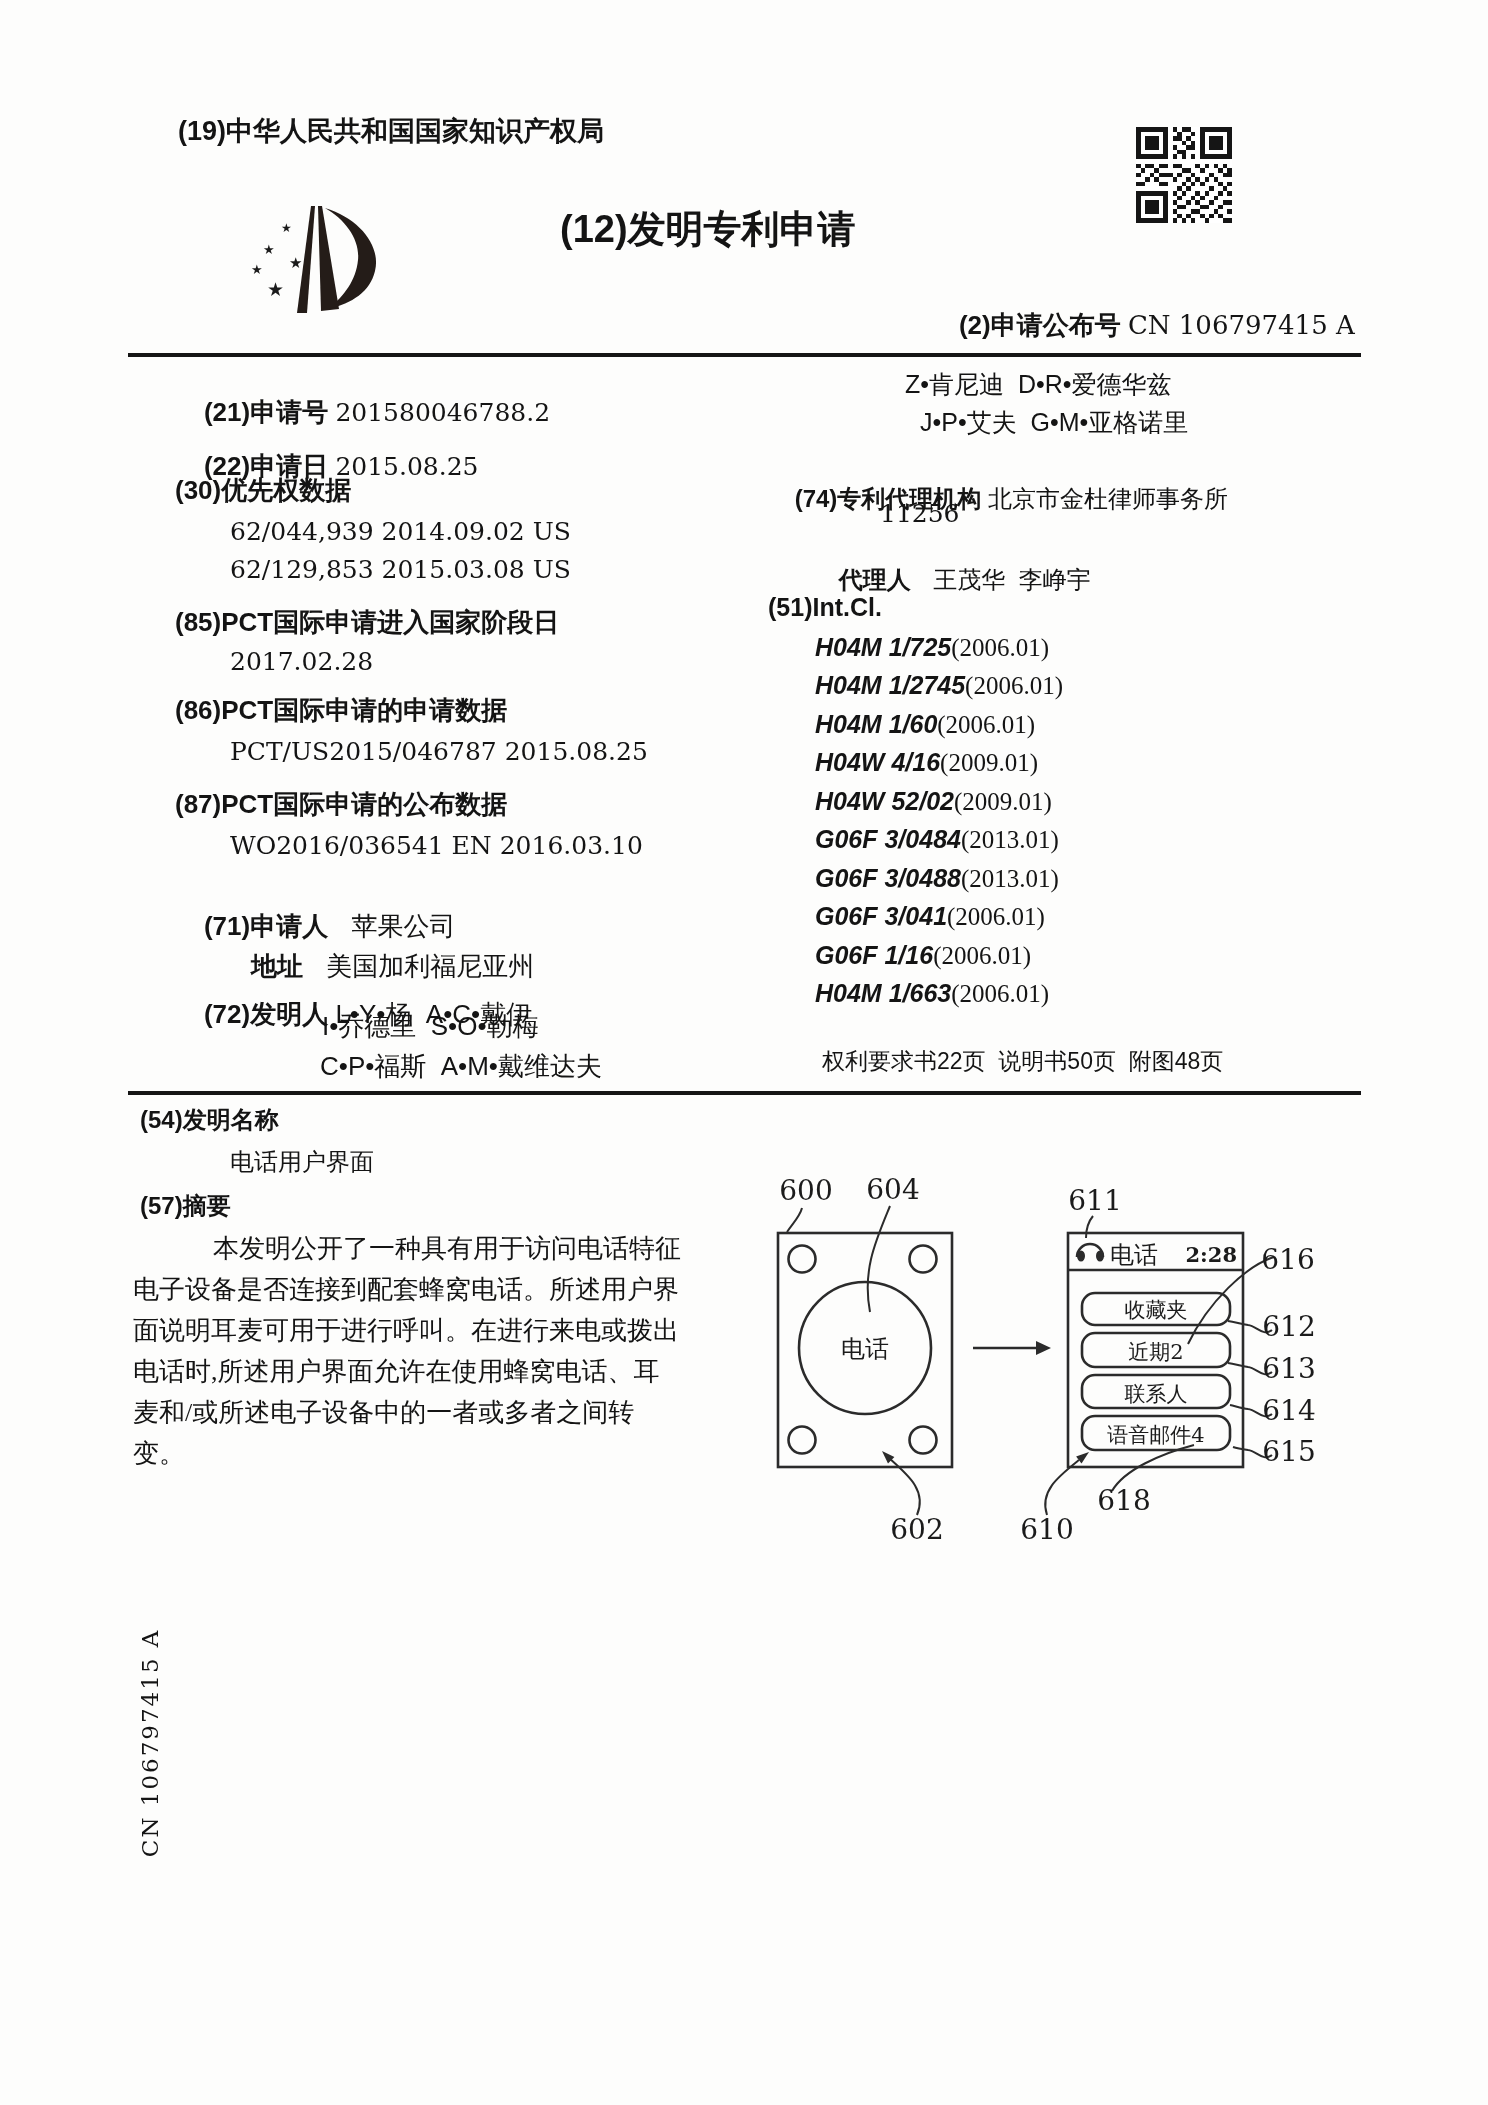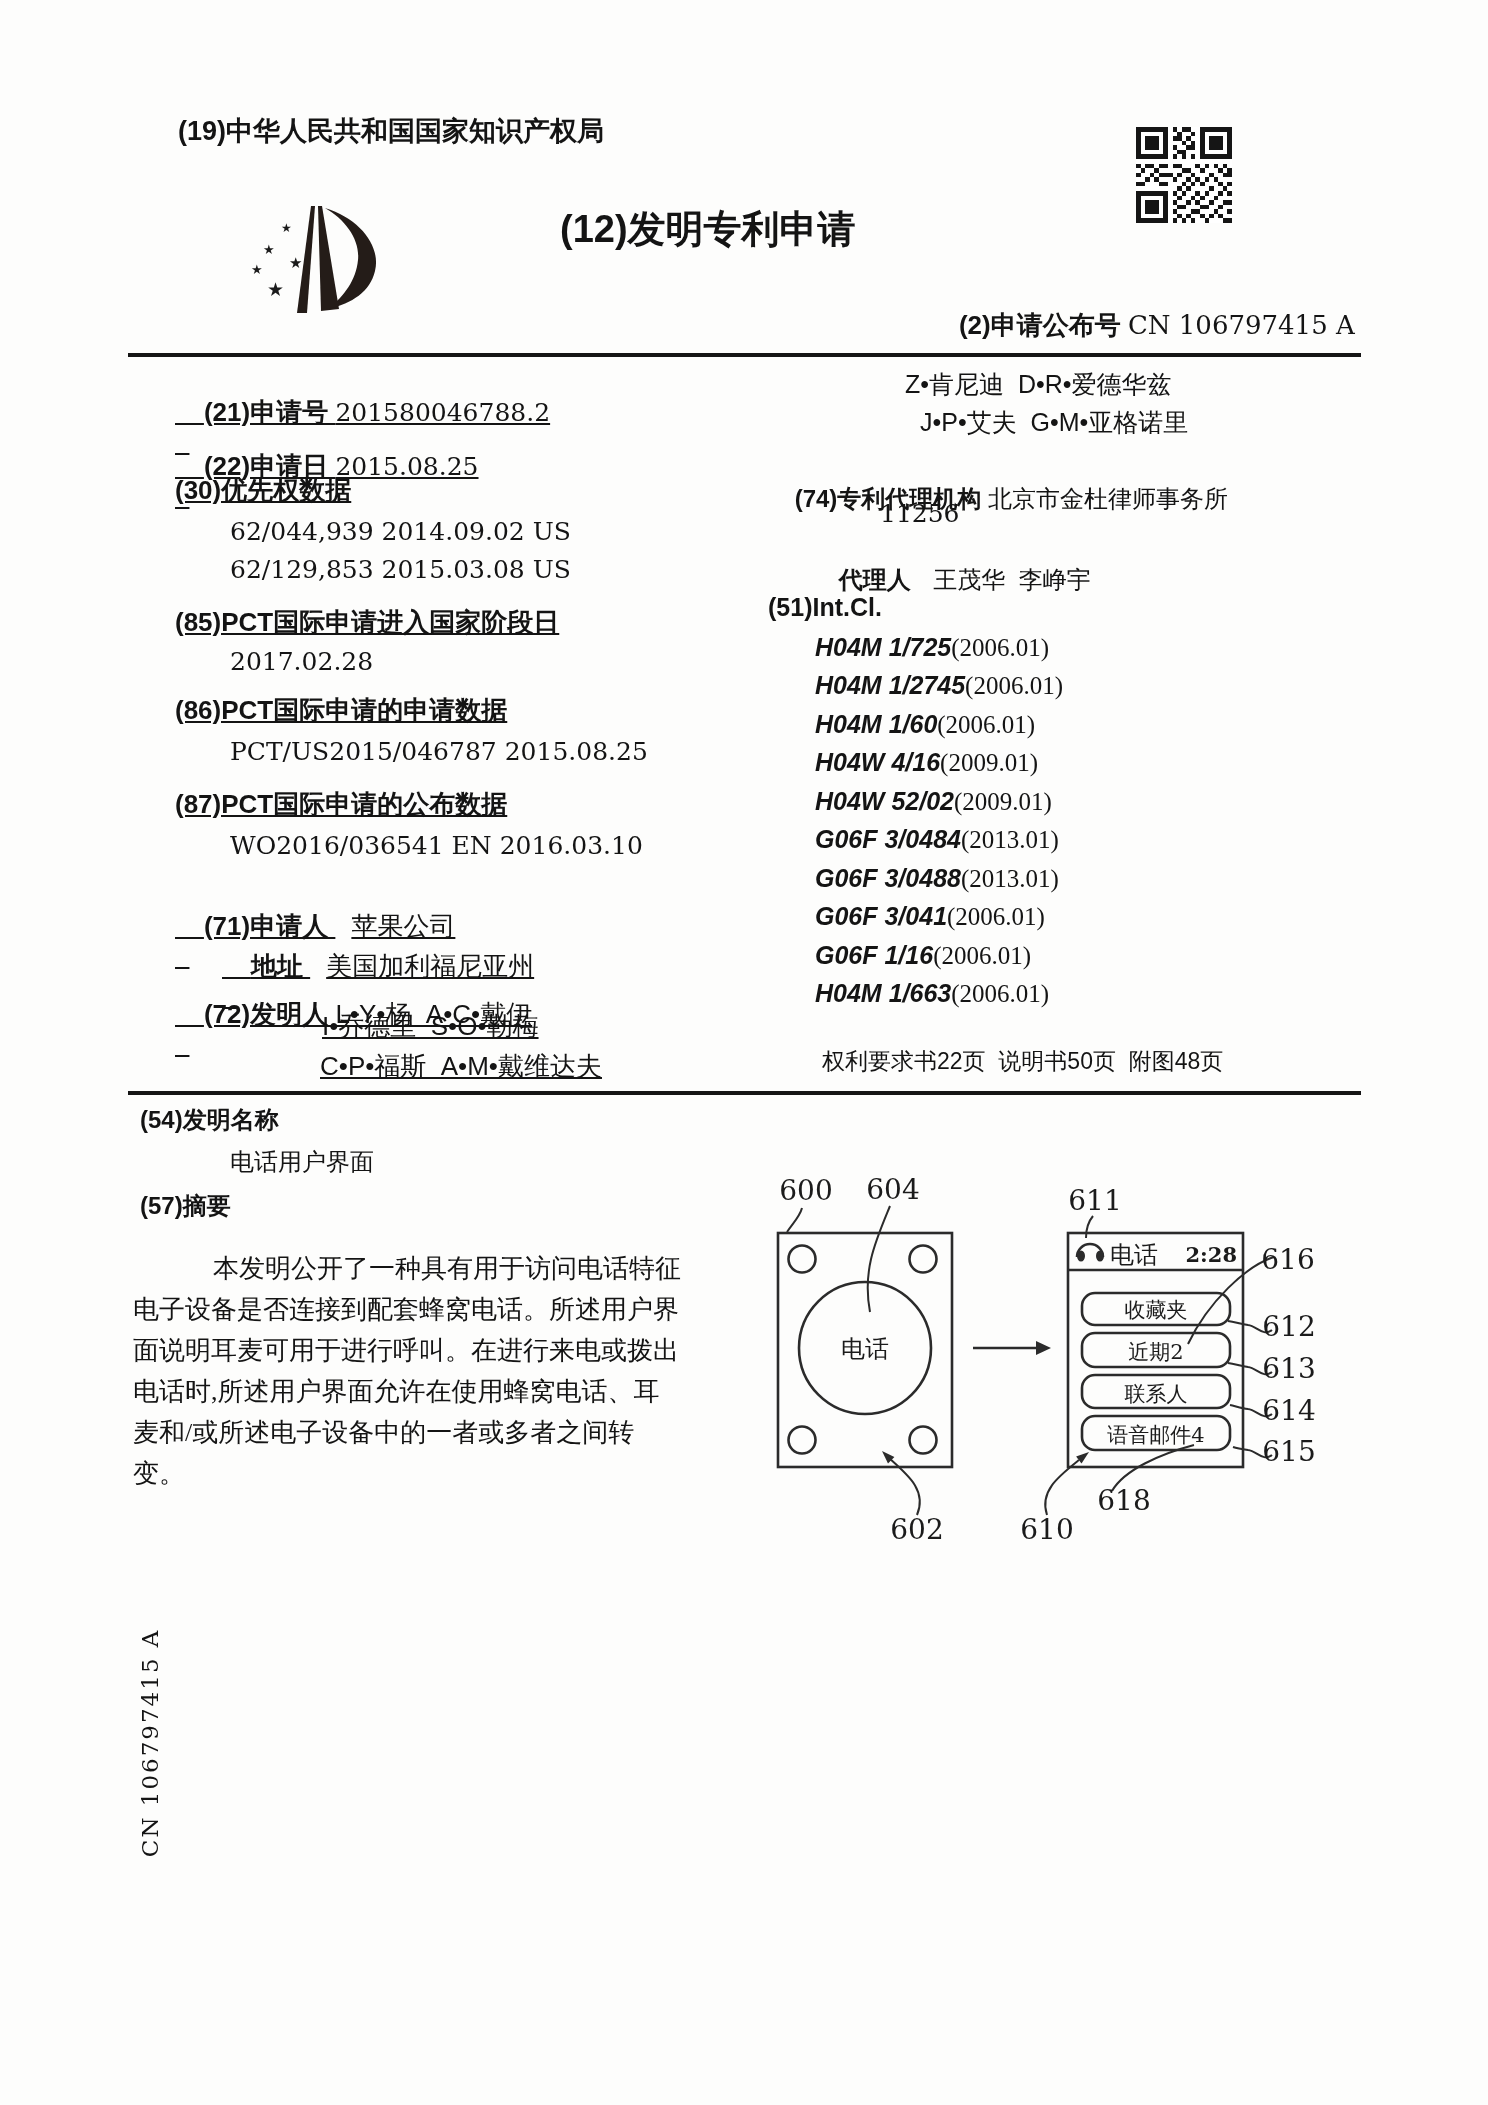--- a/index.html
+++ b/index.html
@@ -6,32 +6,32 @@
   .page{
     position:relative;width:1488px;height:2105px;margin:0 auto;
     background:#fdfdfc;color:#141414;overflow:hidden;
     font-family:"Liberation Sans",sans-serif;
     padding-left:17px;
   }
   .abs{position:absolute;white-space:pre;line-height:1.15;}
   .b{font-weight:bold;}
   .ser{font-family:"DejaVu Serif",serif;}
   .it{font-style:italic;}
-  .f26{font-size:26px;text-decoration:underline;}
+  .f26{font-size:26px;}
   .f25{font-size:25px;}
   .f24{font-size:24px;}
   .f23{font-size:23px;}
   .rule{position:absolute;background:#151515;height:4px;}
   .gap{display:inline-block;width:16px;}
   .ipc-row .ver{font-style:normal;font-weight:normal;font-family:Liberation Serif, serif;}
   .ipc-row.light .code{font-weight:bold;}
   .abstract{position:absolute;left:133px;top:1228px;width:585px;font-size:26px;
     font-family:"Liberation Serif",serif;}
   .abstract div{line-height:41px;height:41px;}
-  .abstract div:first-child{text-indent:80px;margin-top:20px;}
+  .abstract div:first-child{text-indent:80px;}
   svg text{font-family:"DejaVu Serif",serif;fill:#1b1b1b;}
 </style>
 </head>
 <body>
 
 <div class="page">
 
   <div class="abs b" style="left:178px;top:116px;font-size:27px">(19)中华人民共和国国家知识产权局</div>
 
   <svg class="abs" style="left:240px;top:196px" width="150" height="122" viewBox="0 0 150 122">

